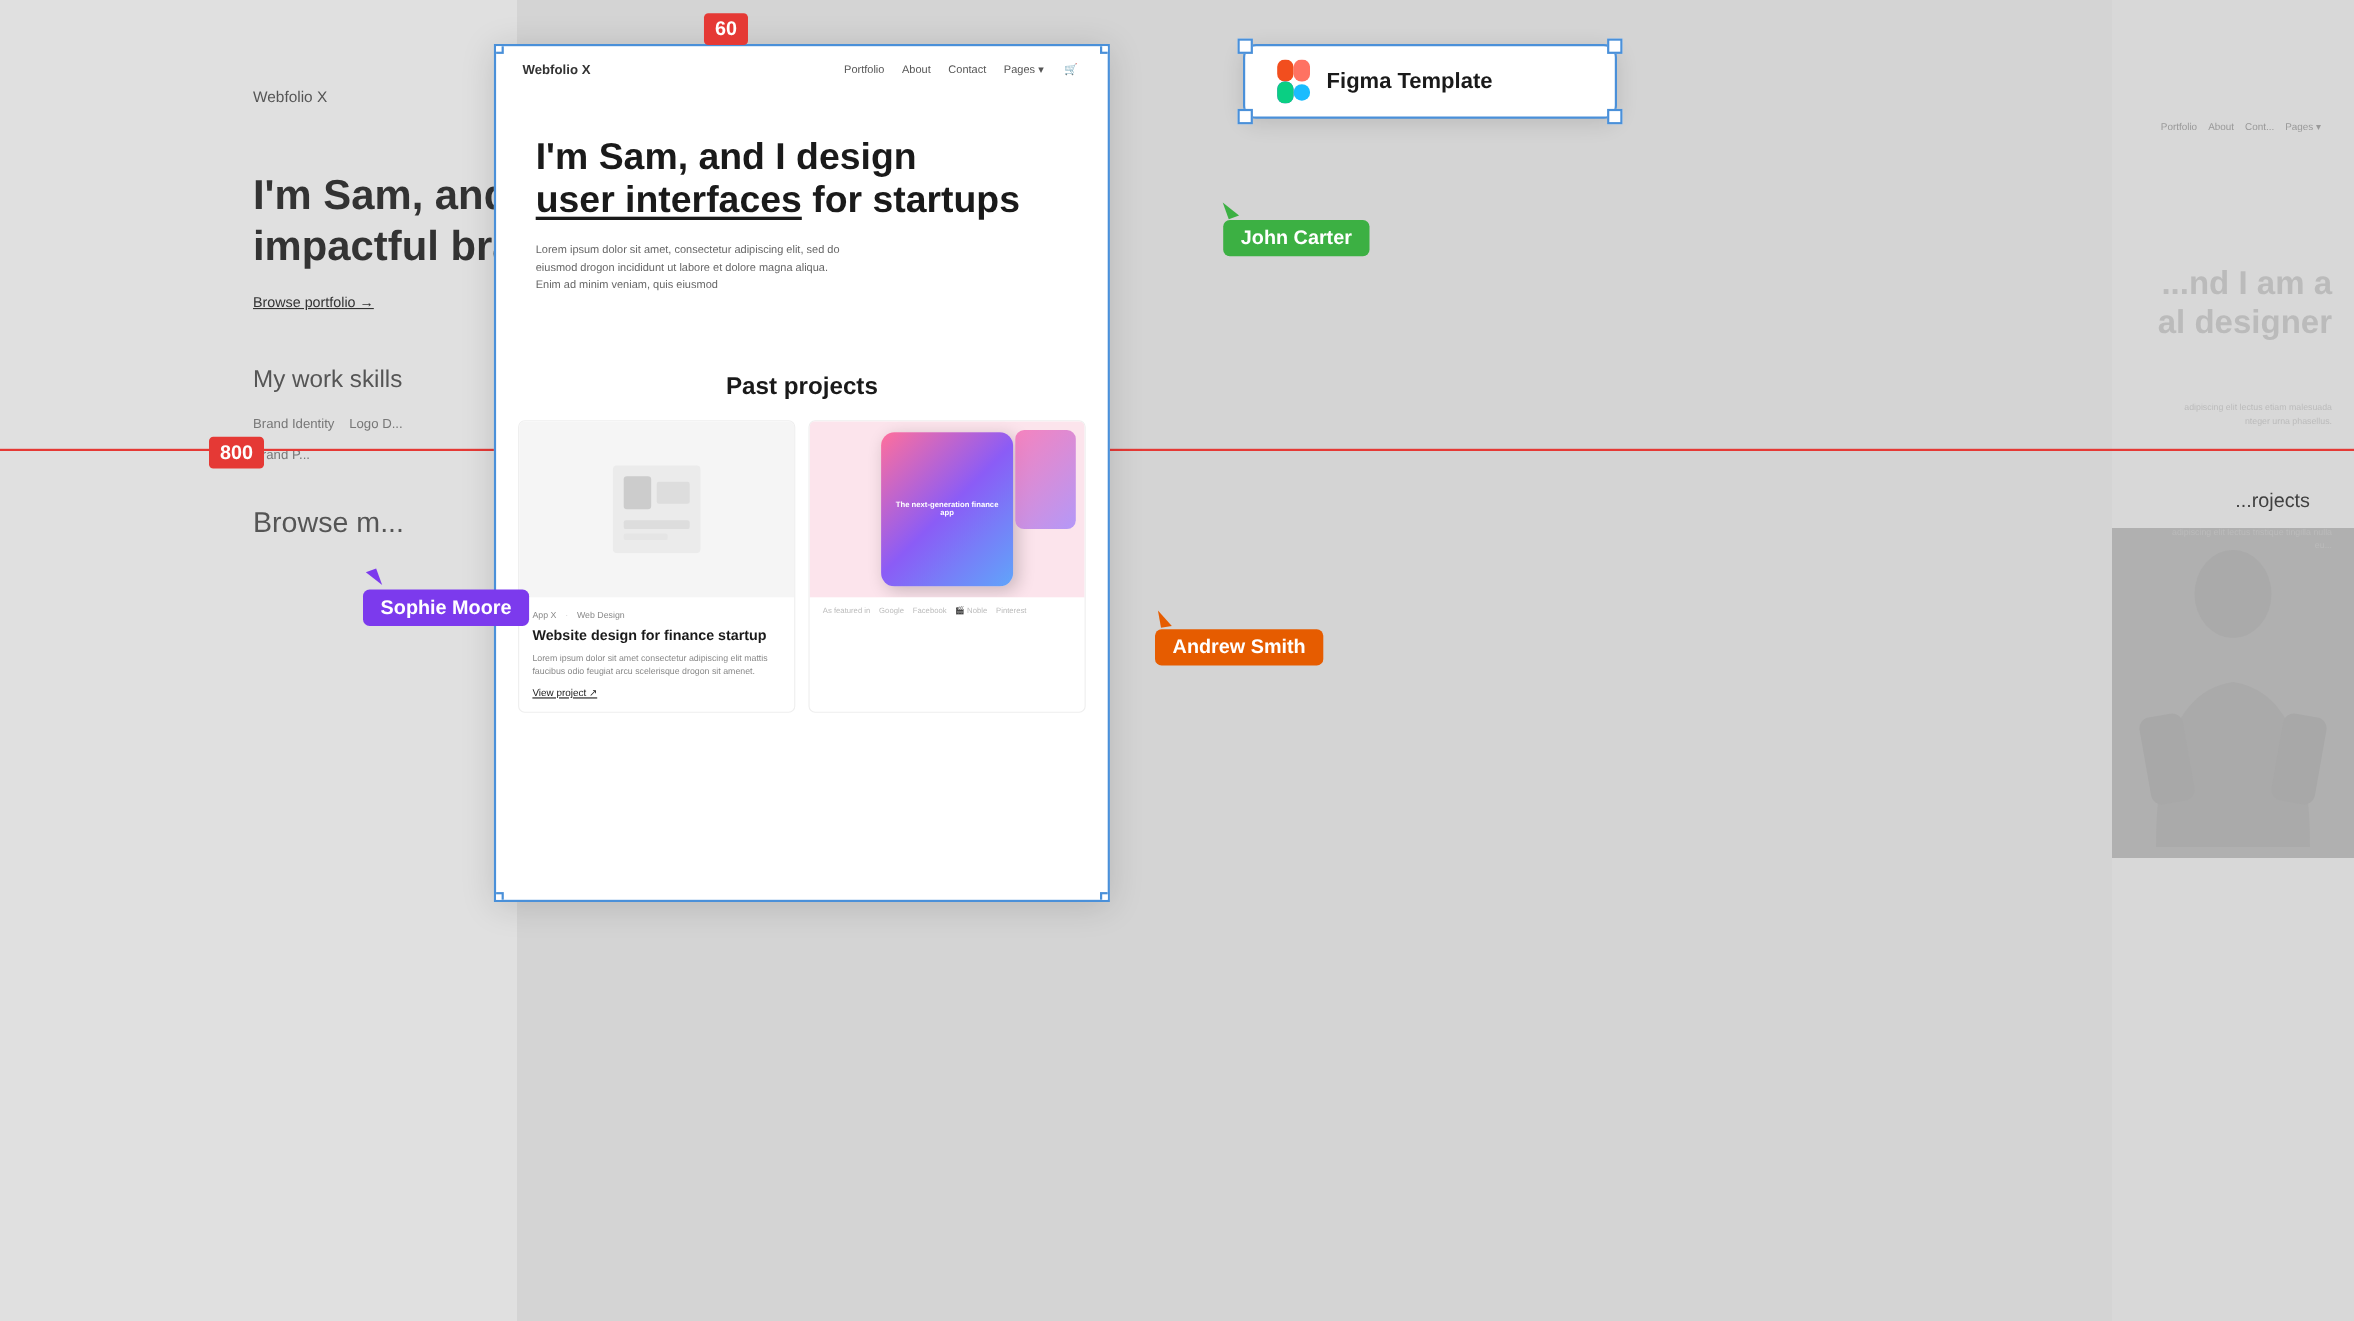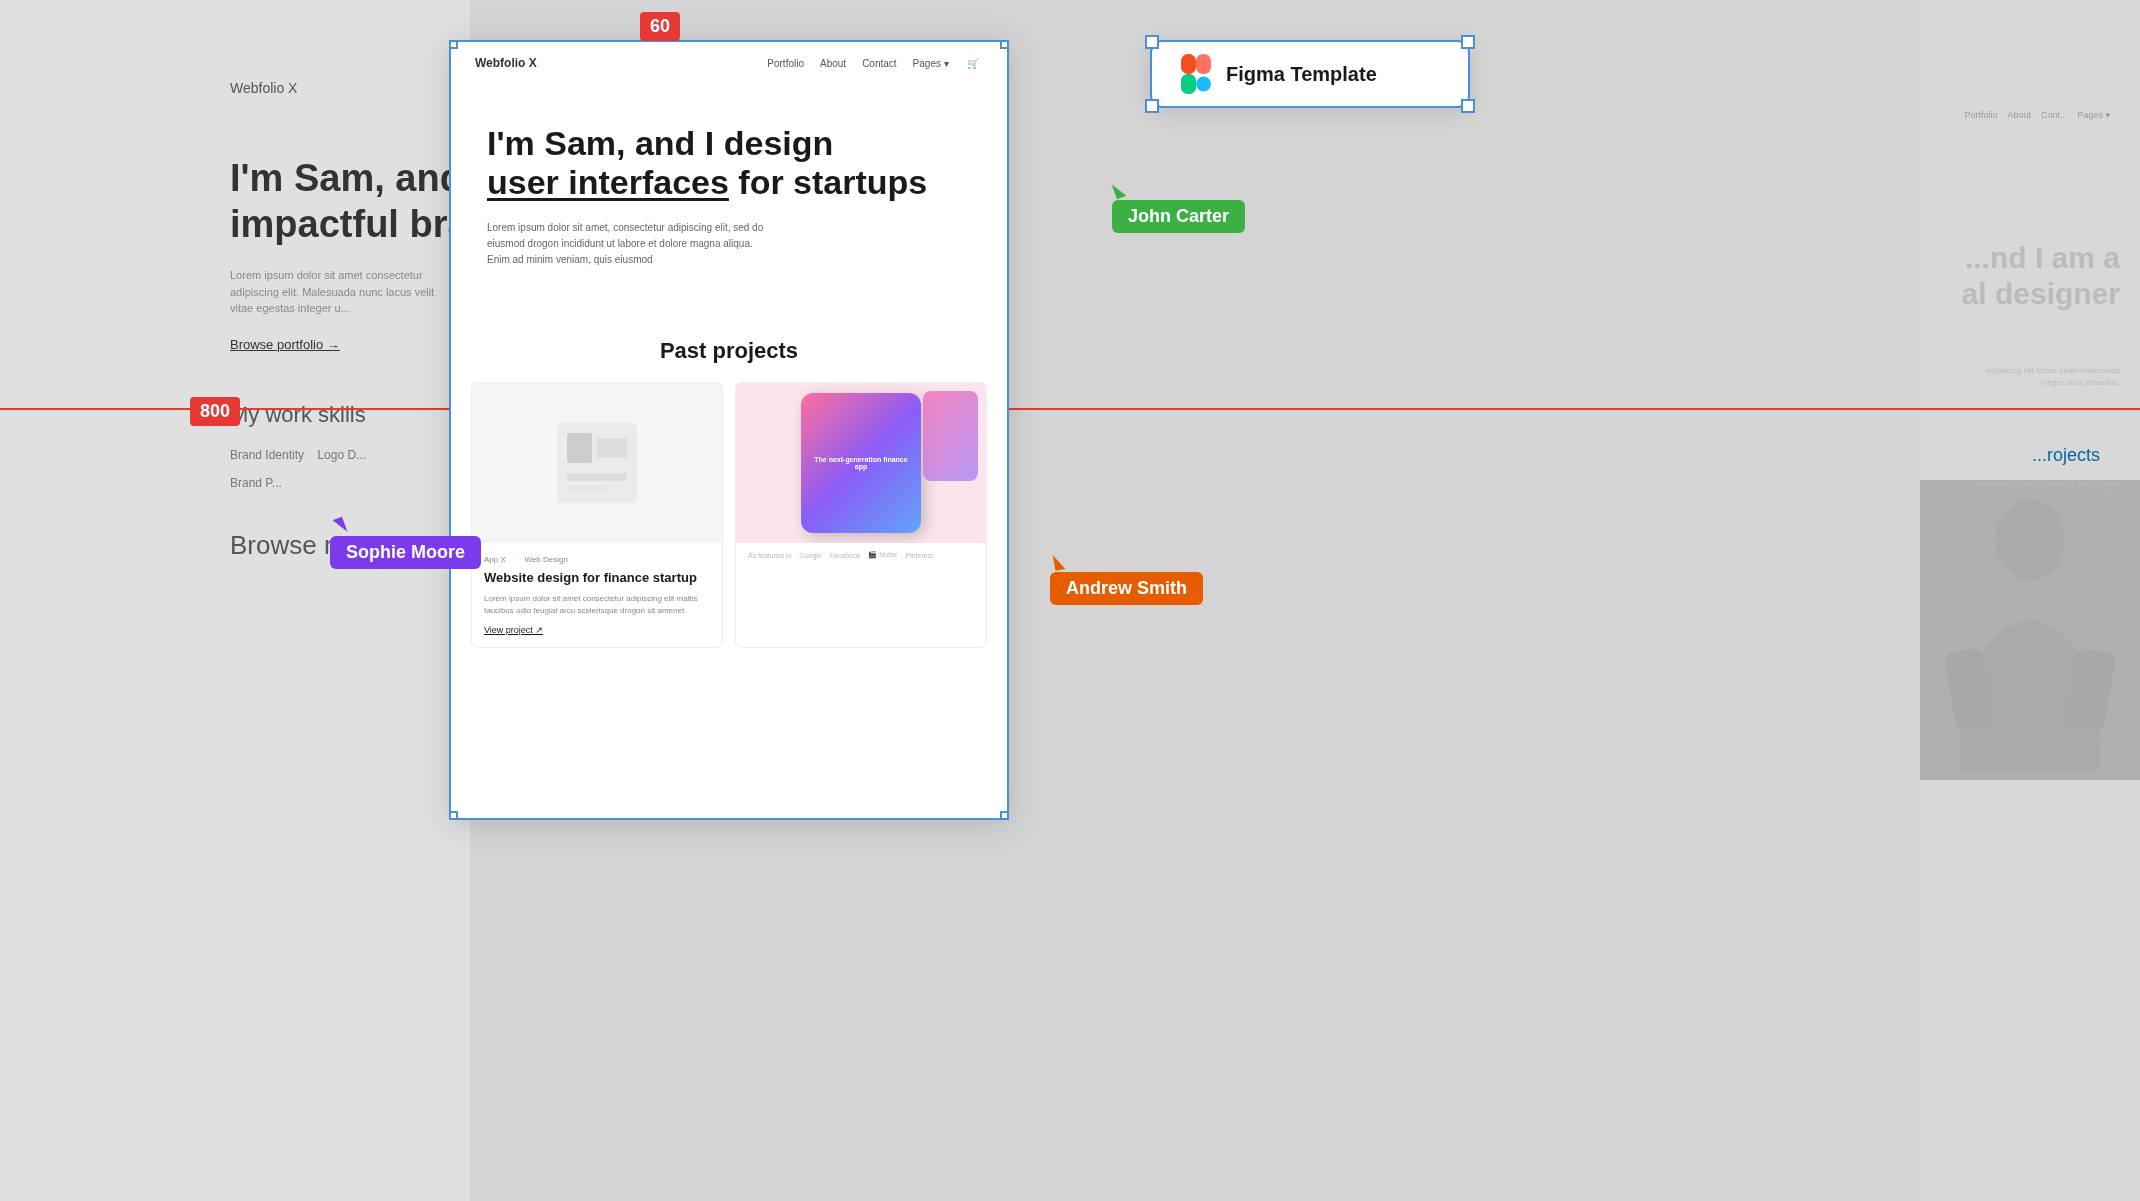--- a/index.html
+++ b/index.html
@@ -477,21 +477,21 @@
       z-index: 3;
       max-width: 150px;
       line-height: 1.5;
     }
 
     .right-projects-label {
       position: absolute;
       top: 445px;
       right: 40px;
       font-size: 18px;
-      color: #0369a1;
+      color: #404040;
       z-index: 3;
     }
 
     .right-project-small {
       position: absolute;
       top: 478px;
       right: 20px;
       font-size: 8px;
       color: #bbb;
       text-align: right;
@@ -533,21 +533,20 @@
 
 <div class="ruler-label-60">60</div>
 
 <div class="left-panel">
   <div class="left-panel-content">
     <div class="left-brand">Webfolio X</div>
     <div class="left-heading">
       <span>I'm Sam, and</span><br>
       <span>impactful bra</span>
     </div>
-    <div class="left-desc">Lorem ipsum dolor sit amet consectetur adipiscing elit. Malesuada nunc lacus velit vitae egestas integer u...</div>
     <div class="left-browse">Browse portfolio →</div>
     <div class="left-skills-title">My work skills</div>
     <div class="left-skills-items">
       <span>Brand Identity</span>&nbsp;&nbsp;&nbsp;&nbsp;<span>Logo D...</span><br><br>
       <span>Brand P...</span>
     </div>
     <div class="left-browse-m">Browse m...</div>
   </div>
 </div>
 
@@ -649,21 +648,21 @@
           <span>Google</span>
           <span>Facebook</span>
           <span>🎬 Noble</span>
           <span>Pinterest</span>
         </div>
       </div>
     </div>
   </div>
 </div>
 
-<div class="figma-badge" style="position:absolute;top:40px;left:1130px;border:2px solid #4a90d9;border-radius:12px;background:white;padding:16px 28px;display:flex;align-items:center;gap:14px;box-shadow:0 4px 20px rgba(0,0,0,0.12);z-index:40;margin-left:20px;">
+<div class="figma-badge" style="position:absolute;top:40px;left:1130px;border:2px solid #4a90d9;border-radius:12px;background:white;padding:16px 28px;display:flex;align-items:center;gap:14px;box-shadow:0 4px 20px rgba(0,0,0,0.12);z-index:40;">
   <div class="handle tl" style="top:-7px;left:-7px;"></div>
   <div class="handle tr" style="top:-7px;right:-7px;"></div>
   <div class="handle bl" style="bottom:-7px;left:-7px;"></div>
   <div class="handle br" style="bottom:-7px;right:-7px;"></div>
 
   <div class="figma-icon">
     <svg width="30" height="40" viewBox="0 0 30 40">
       <rect x="0" y="0" width="15" height="20" rx="7" fill="#F24E1E"></rect>
       <rect x="15" y="0" width="15" height="20" rx="7" fill="#FF7262"></rect>
       <rect x="0" y="20" width="15" height="20" rx="7" fill="#A259FF"></rect>

